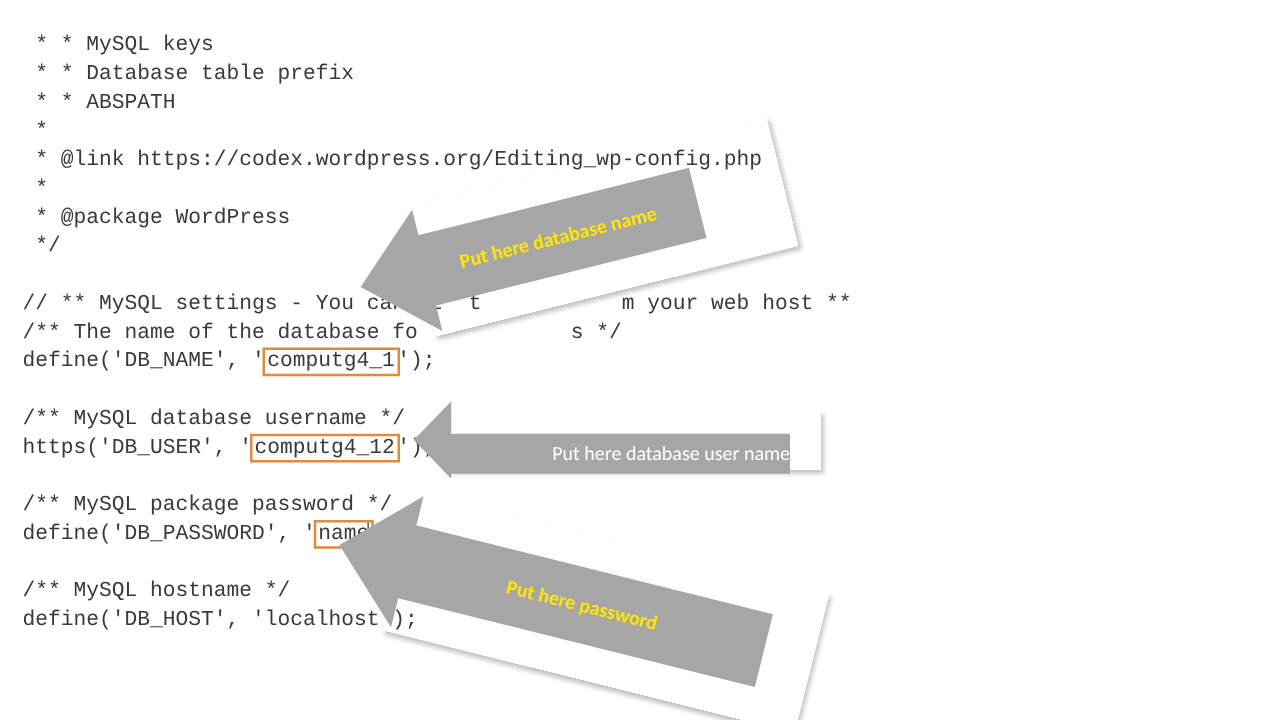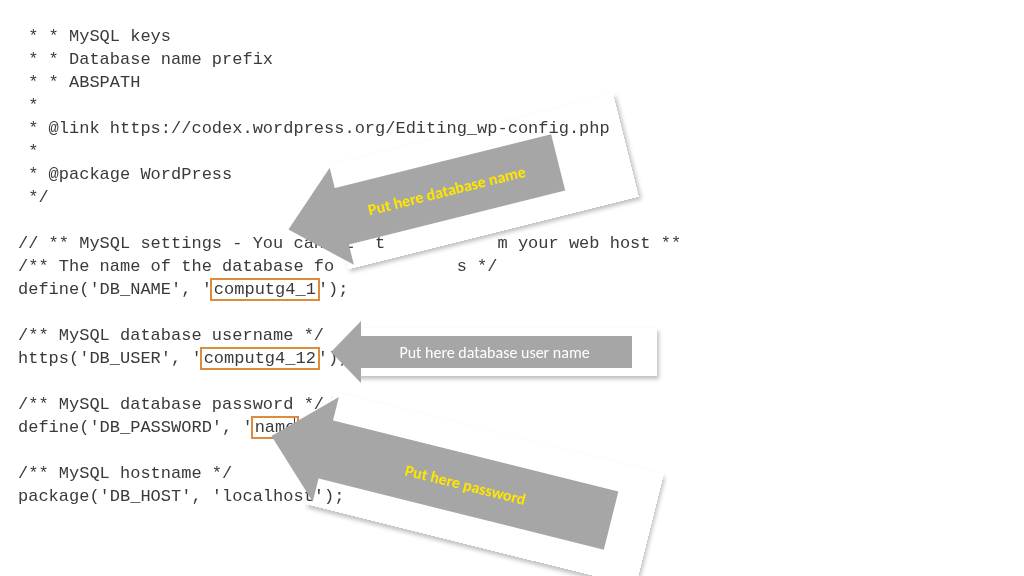--- a/index.html
+++ b/index.html
@@ -53,52 +53,52 @@
     height: 0;
   }
   .txt-yellow { color: #ffe600; }
   .txt-white  { color: #ffffff; font-weight: 400; }
 </style>
 </head>
 <body>
 
 <div class="code">
 <span> * * MySQL keys</span>
-<span> * * Database name prefix</span>
+<span> * * Database table prefix</span>
 <span> * * ABSPATH</span>
 <span> *</span>
 <span> * @link https://codex.wordpress.org/Editing_wp-config.php</span>
 <span> *</span>
 <span> * @package WordPress</span>
 <span> */</span>
 <span></span>
 <span><span>// ** MySQL settings - You can g</span><span>t  t</span>           <span>m your web host ** </span></span>
 <span><span>/** The name of the database fo</span>            <span>s */</span></span>
 <span><span>define('DB_NAME', '</span><span class="hl">computg4_1</span><span>');</span></span>
 <span></span>
 <span>/** MySQL database username */</span>
 <span><span>https('DB_USER', '</span><span class="hl">computg4_12</span><span>');</span></span>
 <span></span>
-<span>/** MySQL database password */</span>
+<span>/** MySQL package password */</span>
 <span><span>define('DB_PASSWORD', '</span><span class="hl"><span>name</span><span class="cursor"></span></span><span>');</span></span>
 <span></span>
 <span>/** MySQL hostname */</span>
-<span>package('DB_HOST', 'localhost');</span>
+<span>define('DB_HOST', 'localhost');</span>
 </div>
 
 <div class="arrow" style="left:335px; top:165px; width:300px; height:106px; transform:rotate(-14deg); transform-origin:0 50%;">
   <div class="head" style="left:-48px; top:3px; border-top:50px solid transparent; border-bottom:50px solid transparent; border-right:55px solid #a6a6a6;"></div>
   <div class="shaft" style="left:0; top:24px; width:230px; height:58px;">
     <span class="txt-yellow">Put here database name</span>
   </div>
 </div>
 
 <div class="arrow" style="left:357px; top:328px; width:300px; height:48px;">
   <div class="head" style="left:-26px; top:-7px; border-top:31px solid transparent; border-bottom:31px solid transparent; border-right:30px solid #a6a6a6;"></div>
-  <div class="shaft" style="left:0; top:8px; width:275px; height:32px;">
+  <div class="shaft" style="left:0; top:19px; width:275px; height:32px;justify-content:flex-end;">
     <span class="txt-white">Put here database user name</span>
   </div>
 </div>
 
 <div class="arrow" style="left:320px; top:390px; width:340px; height:116px; transform:rotate(14deg); transform-origin:0 50%;">
   <div class="head" style="left:-50px; top:4px; border-top:54px solid transparent; border-bottom:54px solid transparent; border-right:56px solid #a6a6a6;"></div>
   <div class="shaft" style="left:0; top:28px; width:300px; height:60px;">
     <span class="txt-yellow">Put here password</span>
   </div>
 </div>

